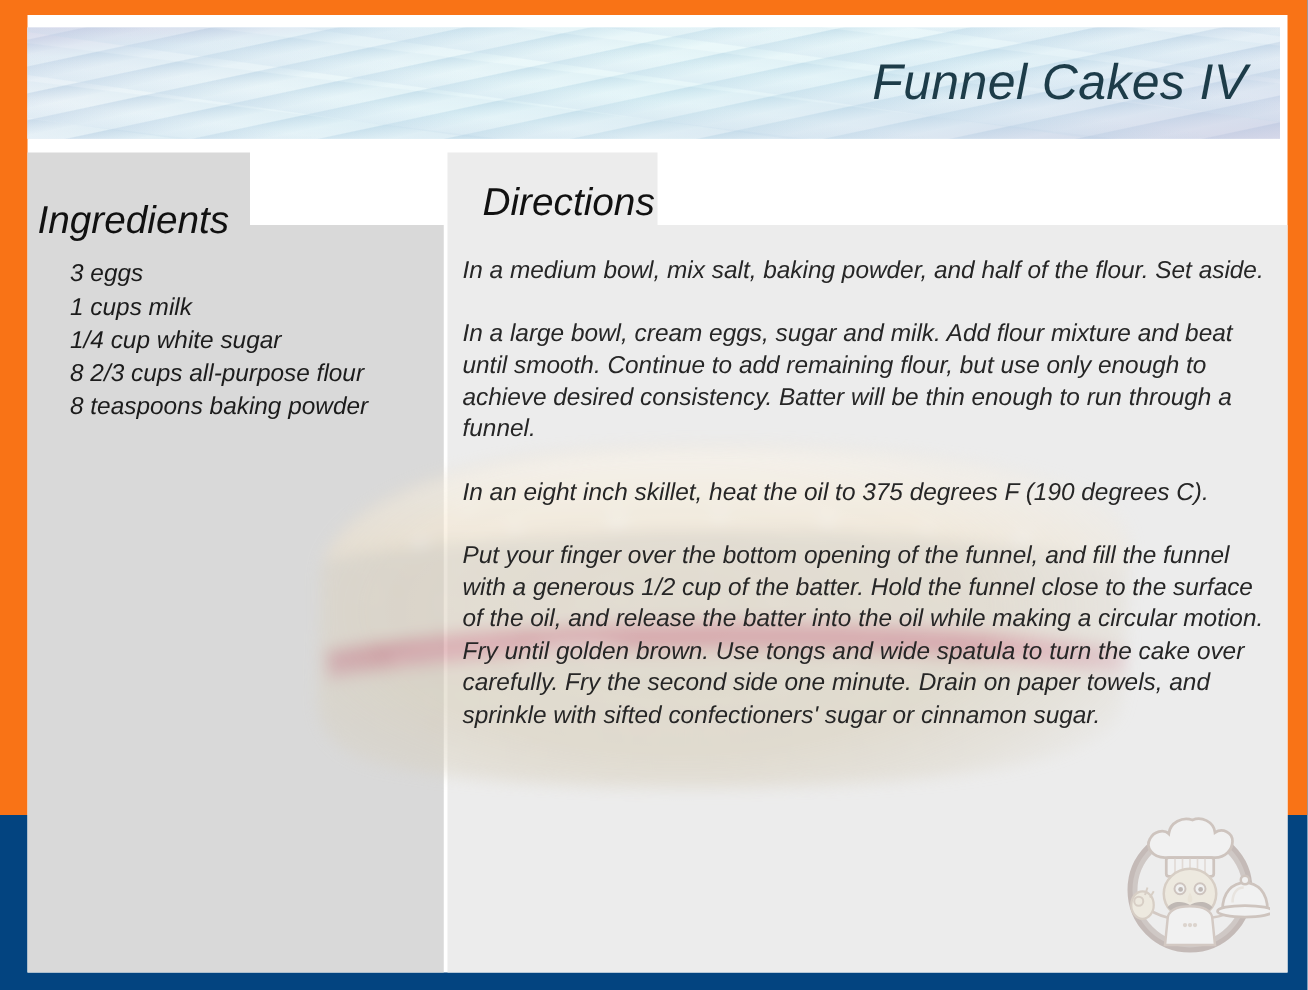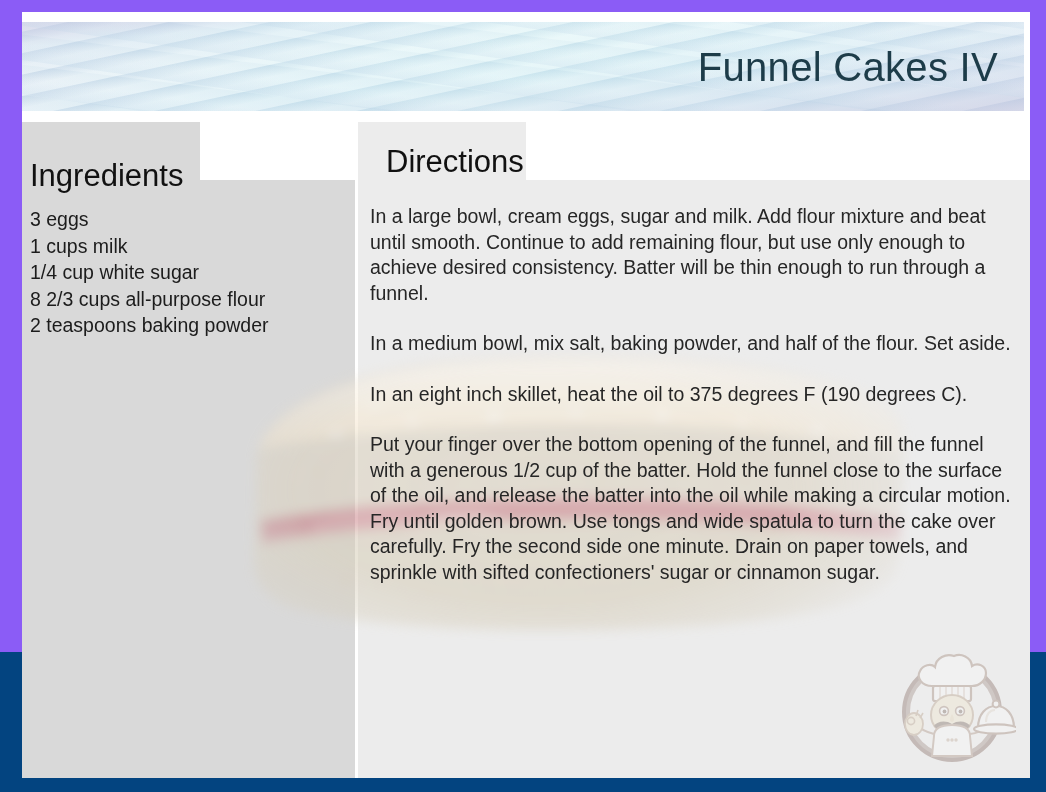--- a/index.html
+++ b/index.html
@@ -14,21 +14,22 @@
   body {
     font-family: "Liberation Sans", sans-serif;
     background: #034480;
   }
 
   
   .card-frame {
     position: relative;
     width: 1046px;
     height: 652px;
-    background: #8b5cf6;
+    background: #f97316;
+    font-style: italic;
   }
 
   .card-inner {
     position: absolute;
     left: 22px;
     top: 12px;
     width: 1008px;
     height: 766px;
     background: #ffffff;
   }
@@ -143,20 +144,21 @@
     width: 320px;
     list-style: none;
     z-index: 4;
   }
 
   .ingredient-list li {
     font-size: 19.5px;
     line-height: 26.5px;
     color: #1c1c1c;
     white-space: nowrap;
+    margin-left: 26px;
   }
 
   
   .panel-directions {
     position: absolute;
     left: 336px;
     top: 0px;
     width: 672px;
     height: 656px;
   }
@@ -248,33 +250,33 @@
         <div class="ing-tab"></div>
         <div class="ing-body"></div>
 
         <div class="heading-ingredients">Ingredients</div>
 
         <ul class="ingredient-list">
           <li>3 eggs</li>
           <li>1 cups milk</li>
           <li>1/4 cup white sugar</li>
           <li>8 2/3 cups all-purpose flour</li>
-          <li>2 teaspoons baking powder</li>
+          <li>8 teaspoons baking powder</li>
         </ul>
       </div>
 
       <div class="panel-directions">
         <div class="dir-tab"></div>
         <div class="dir-body"></div>
 
         <div class="heading-directions">Directions</div>
 
         <div class="directions-steps">
+          <p>In a medium bowl, mix salt, baking powder, and half of the flour. Set aside.</p>
           <p>In a large bowl, cream eggs, sugar and milk. Add flour mixture and beat until smooth. Continue to add remaining flour, but use only enough to achieve desired consistency. Batter will be thin enough to run through a funnel.</p>
-          <p>In a medium bowl, mix salt, baking powder, and half of the flour. Set aside.</p>
           <p>In an eight inch skillet, heat the oil to 375 degrees F (190 degrees C).</p>
           <p>Put your finger over the bottom opening of the funnel, and fill the funnel with a generous 1/2 cup of the batter. Hold the funnel close to the surface of the oil, and release the batter into the oil while making a circular motion. Fry until golden brown. Use tongs and wide spatula to turn the cake over carefully. Fry the second side one minute. Drain on paper towels, and sprinkle with sifted confectioners' sugar or cinnamon sugar.</p>
         </div>
       </div>
 
     </div>
 
     <svg class="cake-watermark" viewBox="0 0 690 318" preserveAspectRatio="none">
       <defs>
         <linearGradient id="cakeBody" x1="0" y1="0" x2="0" y2="1">

